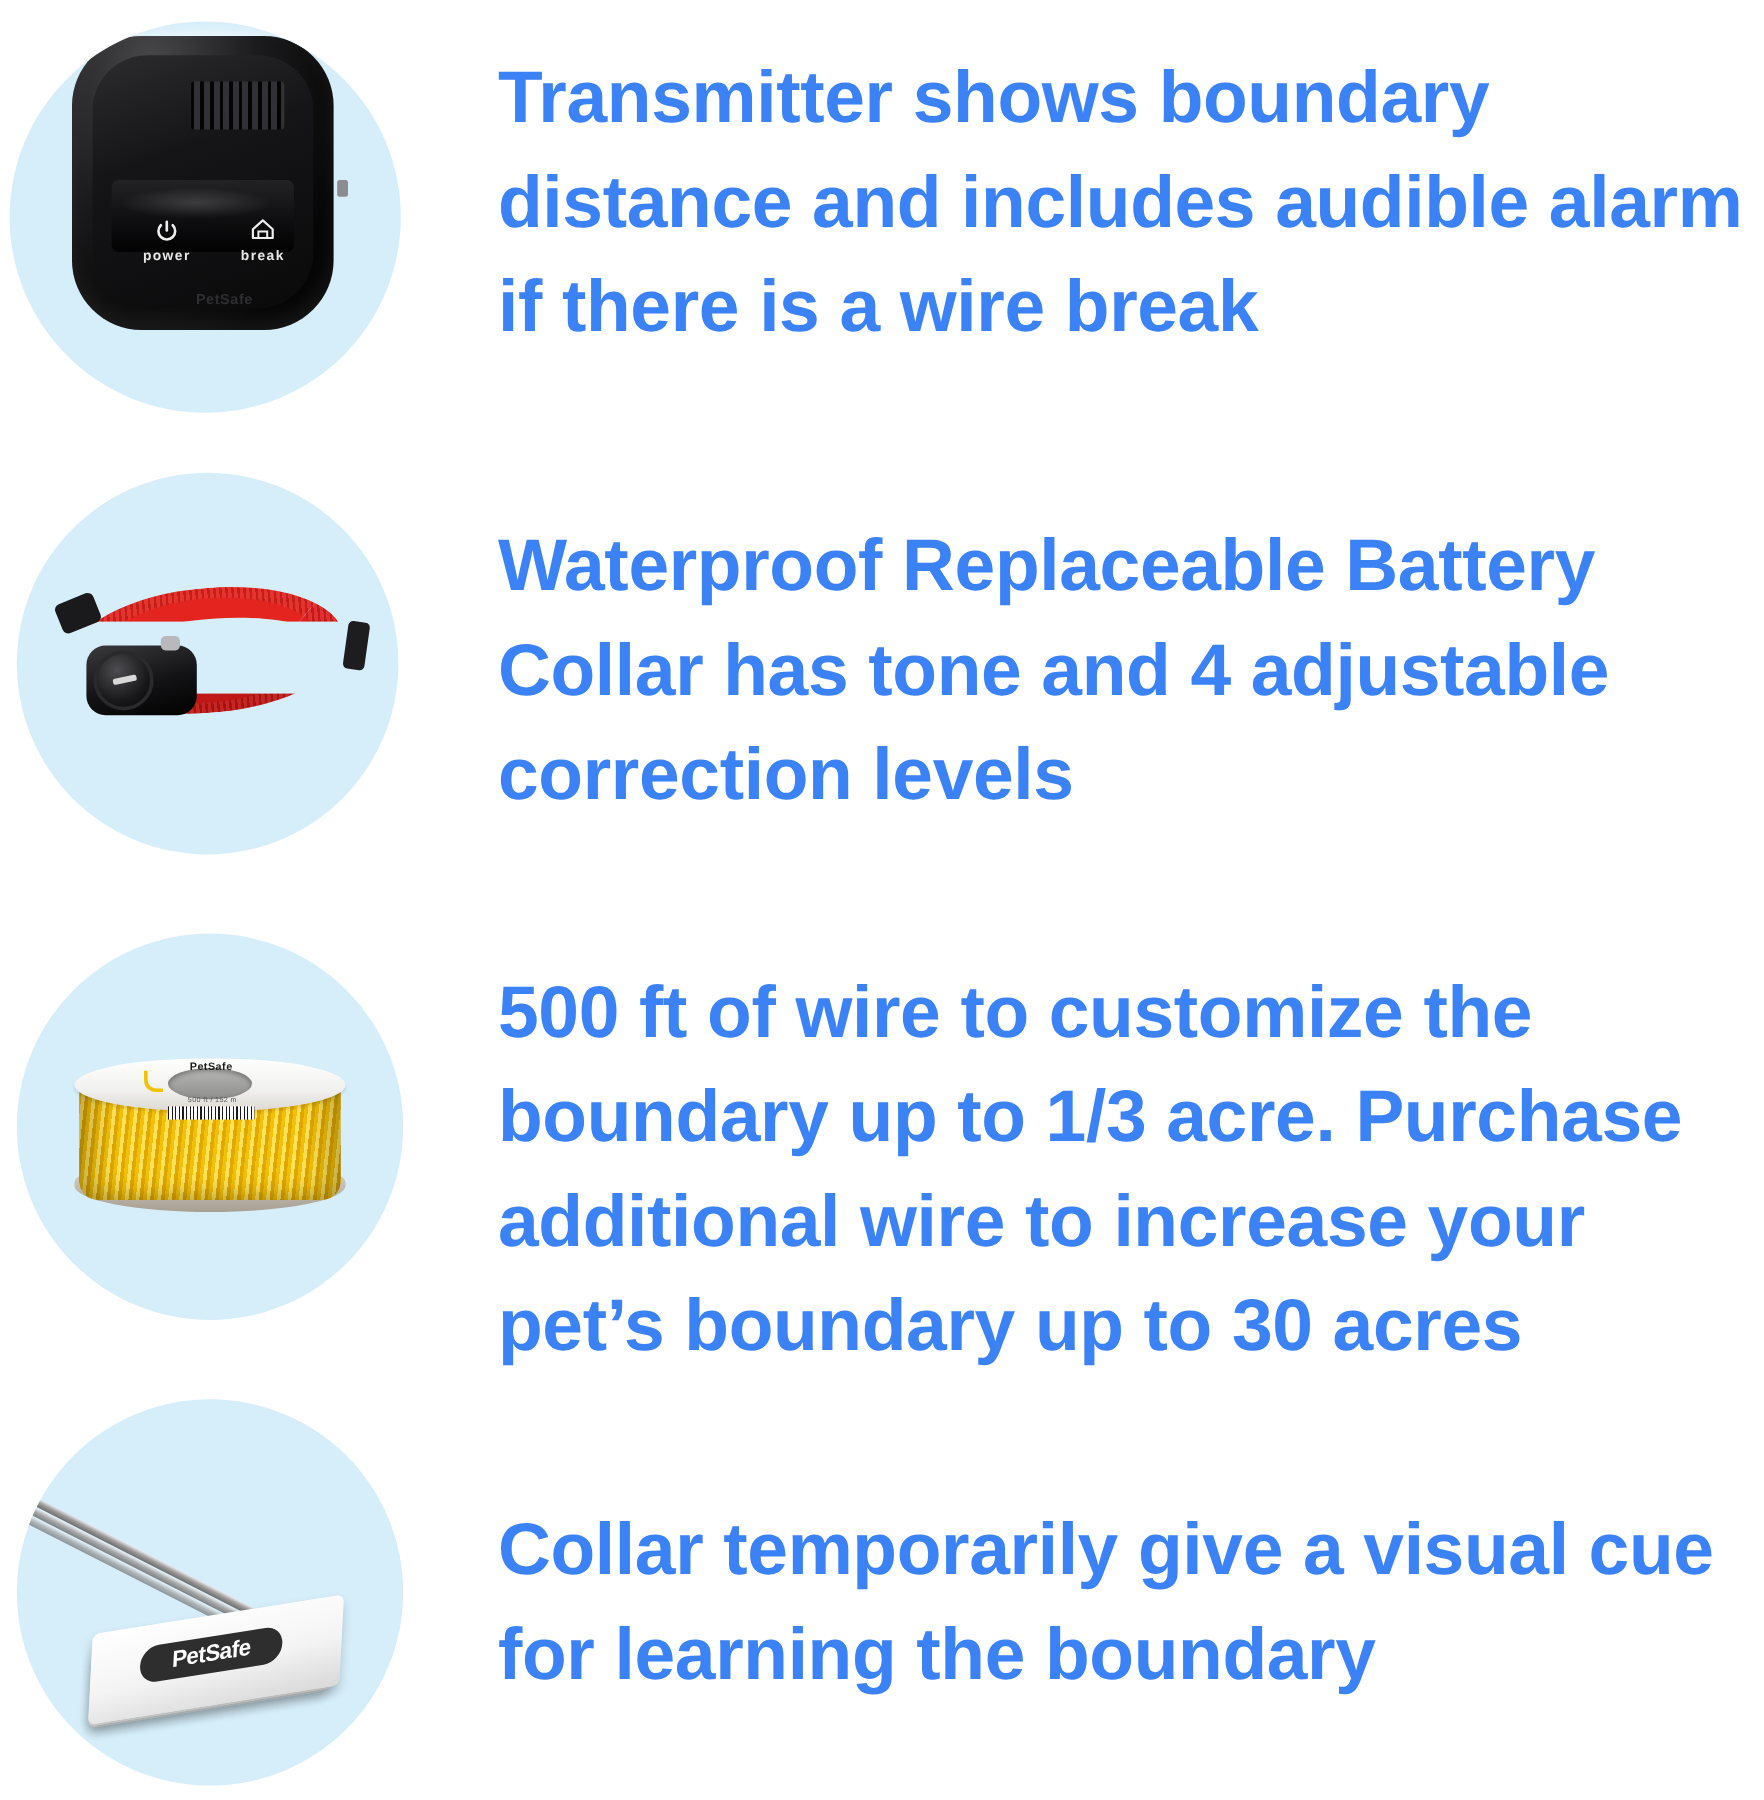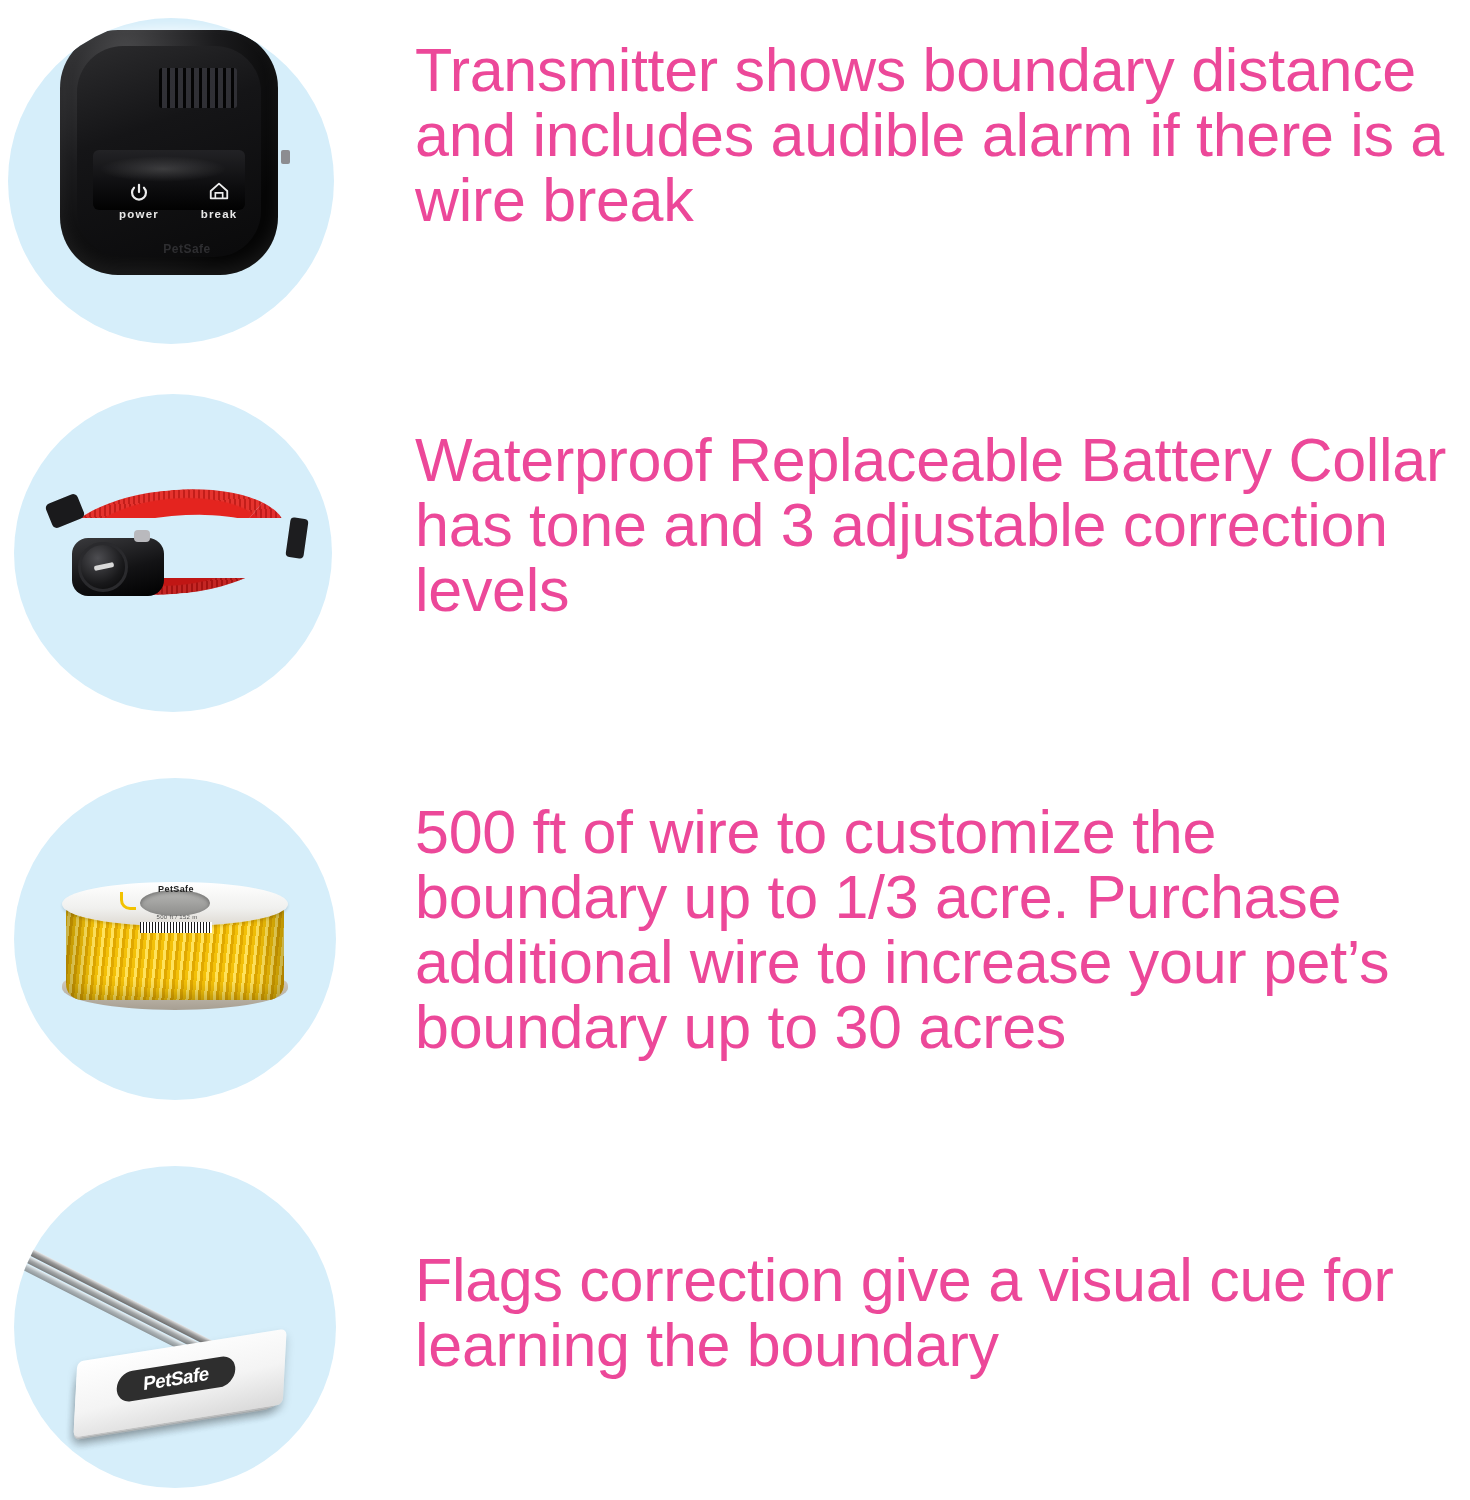--- a/index.html
+++ b/index.html
@@ -25,24 +25,24 @@
   }
   #circle-1 { left:8px;  top:18px;  width:326px; height:326px;text-decoration:underline; }
   #circle-2 { left:14px; top:14px;  width:318px; height:318px; }
   #circle-3 { left:14px; top:18px;  width:322px; height:322px; }
   #circle-4 { left:14px; top:6px;   width:322px; height:322px; }
 
   .feature-text {
     position:absolute;
     left:415px;
     width:1050px;
-    color:#ec4899;
+    color:#3b82f6;
     font-size:61px;
-    line-height:65px;
-    font-weight:400;
+    line-height:87px;
+    font-weight:700;
     letter-spacing:-0.3px;
   }
   #text-1 { top:38px; }
   #text-2 { top:48px; }
   #text-3 { top:40px; width:1055px; }
   #text-4 { top:88px; }
 
   
   .txr-wrap { position:absolute; left:52px; top:12px; width:225px; height:260px; }
   .txr-body {
@@ -264,21 +264,21 @@
         <div class="collar-strap"></div>
         <div class="collar-topcover"></div>
         <div class="collar-buckle-l"></div>
         <div class="collar-buckle-r"></div>
         <div class="collar-receiver"></div>
         <div class="collar-dial"></div>
         <div class="collar-dial-mark"></div>
         <div class="collar-btn"></div>
       </div>
     </div>
-    <p class="feature-text" id="text-2">Waterproof Replaceable Battery Collar has tone and 3 adjustable correction levels</p>
+    <p class="feature-text" id="text-2">Waterproof Replaceable Battery Collar has tone and 4 adjustable correction levels</p>
   </div>
 
   <div class="feature-row" id="row-3">
     <div class="media-circle" id="circle-3">
       <div class="spool-wrap">
         <div class="spool-base"></div>
         <div class="spool-wire"></div>
         <div class="spool-top"></div>
         <div class="spool-hub"></div>
         <div class="spool-tail"></div>
@@ -295,16 +295,16 @@
       <div class="flags-wrap">
         <div class="flag-rod"></div>
         <div class="flag-rod r2"></div>
         <div class="flag-rod r3"></div>
         <div class="flag-stack s3"></div>
         <div class="flag-stack s2"></div>
         <div class="flag-stack"></div>
         <div class="flag-logo">PetSafe</div>
       </div>
     </div>
-    <p class="feature-text" id="text-4">Flags correction give a visual cue for learning the boundary</p>
+    <p class="feature-text" id="text-4">Collar temporarily give a visual cue for learning the boundary</p>
   </div>
 
 </div>
 
 </body></html>

